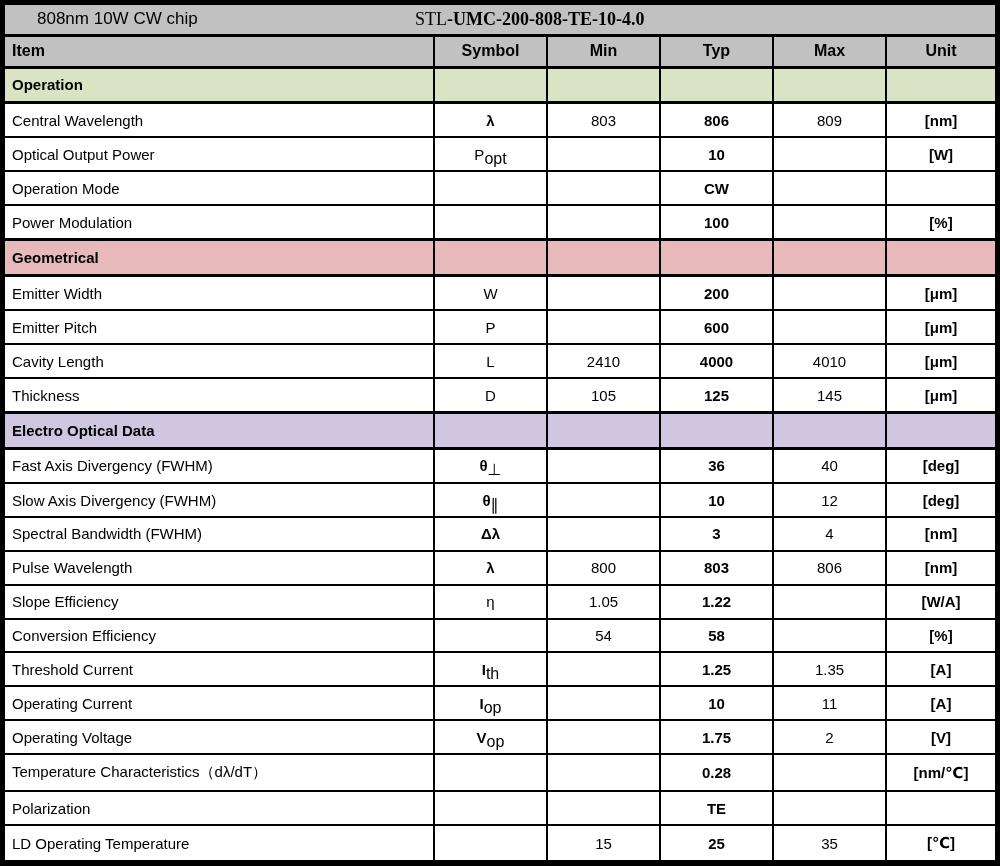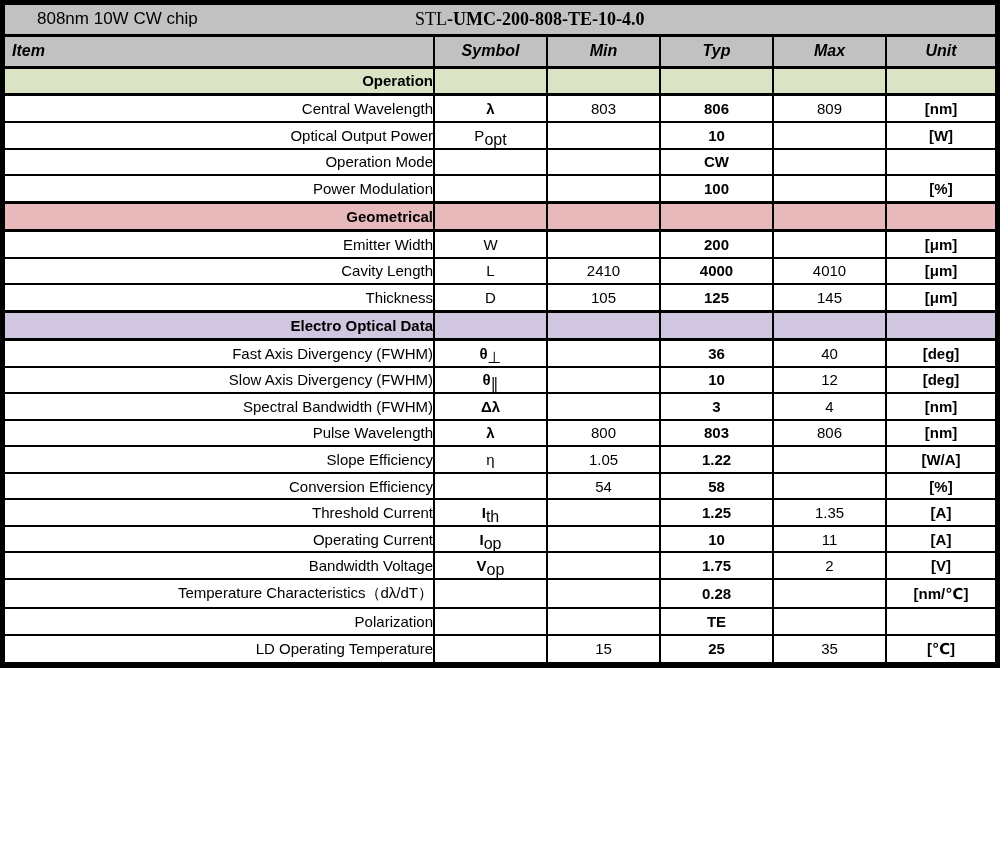--- a/index.html
+++ b/index.html
@@ -10,21 +10,21 @@
     --border:#000000;
   }
   *{box-sizing:border-box;margin:0;padding:0}
   html,body{background:#ffffff}
   body{
     width:1000px;height:866px;
     font-family:"Liberation Sans","DejaVu Sans",sans-serif;
     color:#000;
   }
   .sheet{
-    width:1000px;height:668px;
+    width:1000px;height:866px;
     border:3px solid var(--border);
     border-bottom-width:4px;
     background:#fff;
   }
   table{
     width:100%;height:100%;
     border-collapse:collapse;
     table-layout:fixed;
   }
   td{
@@ -52,31 +52,30 @@
   }
   .t-model .code{font-weight:bold}
   
   .r-head td{
     background:var(--header_bg);
     border-bottom-width:3px;
     font-weight:bold;
     font-size:16px;
     text-align:center;
     height:32px;
-    font-style:italic;
   }
   .r-head td.l{text-align:left}
   
   .sec td{border-top-width:3px;border-bottom-width:3px}
   .sec .secname{font-weight:bold;font-size:15px}
   .sec-op td{background:var(--operation_bg)}
   .sec-geo td{background:var(--geometrical_bg)}
   .sec-eo td{background:var(--electro_bg)}
   
-  .l{text-align:right;padding-left:7px}
+  .l{text-align:left;padding-left:7px}
   .c{text-align:center}
   .b{font-weight:bold}
   sub{font-size:16px;line-height:0}
 </style>
 </head>
 <body>
 
 <div class="sheet">
 <table>
 <colgroup>
@@ -156,20 +155,28 @@
 </tr>
 <tr>
   <td class="l">Emitter Width</td>
   <td class="c"><span>W</span></td>
   <td class="c"></td>
   <td class="c b">200</td>
   <td class="c"></td>
   <td class="c b">[μm]</td>
 </tr>
 <tr>
+  <td class="l">Emitter Pitch</td>
+  <td class="c"><span>P</span></td>
+  <td class="c"></td>
+  <td class="c b">600</td>
+  <td class="c"></td>
+  <td class="c b">[μm]</td>
+</tr>
+<tr>
   <td class="l">Cavity Length</td>
   <td class="c"><span>L</span></td>
   <td class="c">2410</td>
   <td class="c b">4000</td>
   <td class="c">4010</td>
   <td class="c b">[μm]</td>
 </tr>
 <tr>
   <td class="l">Thickness</td>
   <td class="c"><span>D</span></td>
@@ -245,21 +252,21 @@
 </tr>
 <tr>
   <td class="l">Operating Current</td>
   <td class="c"><span class="b">I</span><sub>op</sub></td>
   <td class="c"></td>
   <td class="c b">10</td>
   <td class="c">11</td>
   <td class="c b">[A]</td>
 </tr>
 <tr>
-  <td class="l">Bandwidth Voltage</td>
+  <td class="l">Operating Voltage</td>
   <td class="c"><span class="b">V</span><sub>op</sub></td>
   <td class="c"></td>
   <td class="c b">1.75</td>
   <td class="c">2</td>
   <td class="c b">[V]</td>
 </tr>
 <tr>
   <td class="l">Temperature Characteristics（dλ/dT）</td>
   <td class="c"><span></span></td>
   <td class="c"></td>

